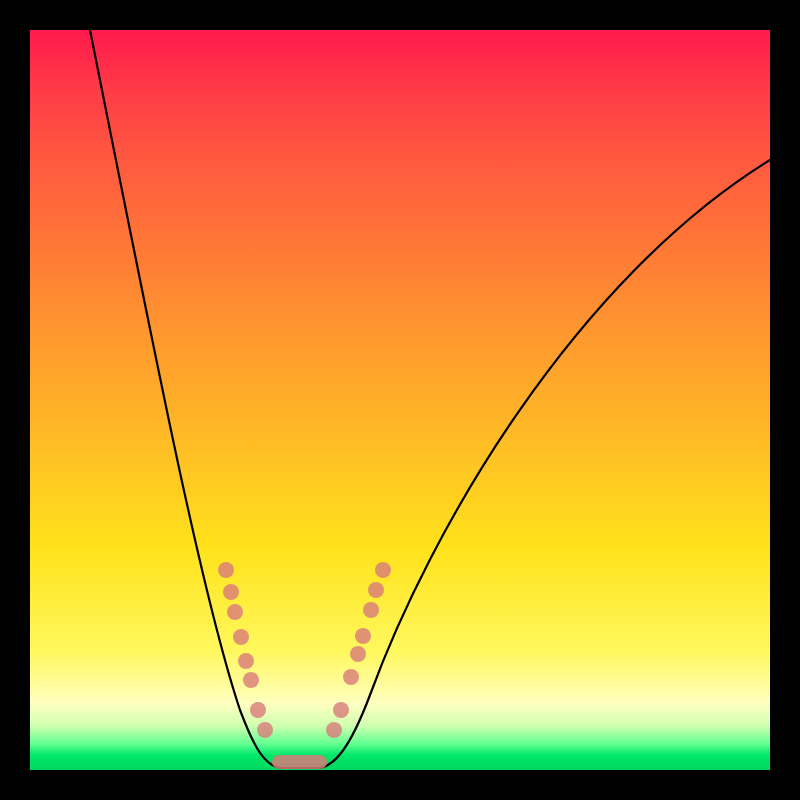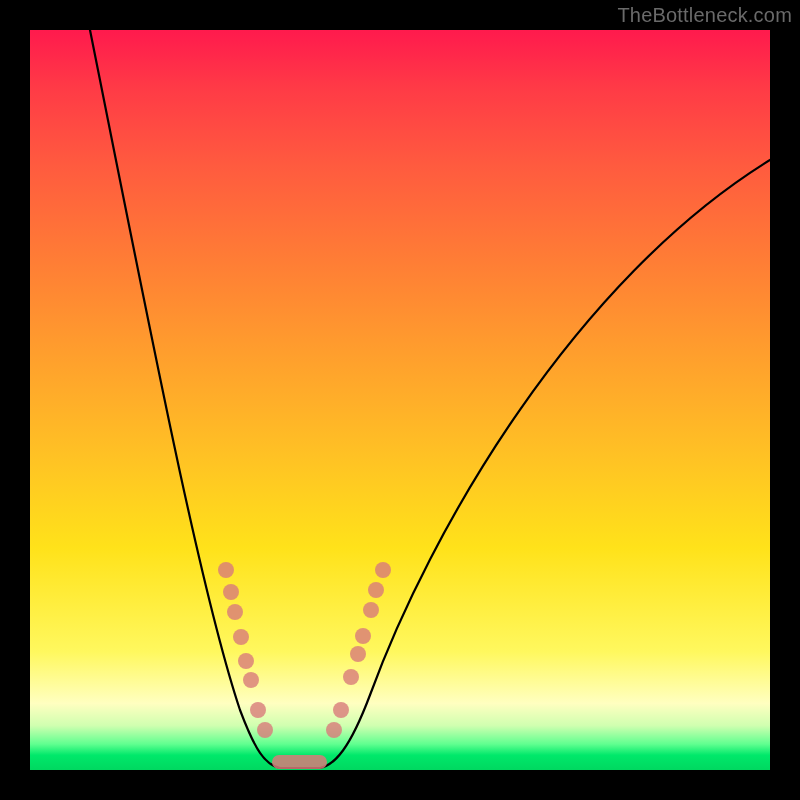--- a/index.html
+++ b/index.html
@@ -57,21 +57,20 @@
     font-weight: 500;
     letter-spacing: 0.2px;
     user-select: none;
   }
 </style>
 </head>
 <body>
 
 <div class="frame">
 
-  <div class="watermark">TheBottleneck.com</div>
 
   <div class="plot-area">
 
     <svg class="curve-layer" viewBox="0 0 740 740" preserveAspectRatio="none">
 
       <path fill="none" stroke="#000000" stroke-width="2.2" stroke-linecap="round" d="M 60 0 C 120 300, 170 560, 210 680 C 225 720, 235 735, 250 738 L 290 738 C 305 735, 320 718, 340 665 C 400 500, 545 250, 740 130"></path>
 
       <circle cy="540" r="8" fill="#d87a7a" fill-opacity="0.8" cx="196"></circle>
       <circle cy="562" r="8" fill="#d87a7a" fill-opacity="0.8" cx="201"></circle>
       <circle cy="582" r="8" fill="#d87a7a" fill-opacity="0.8" cx="205"></circle>

